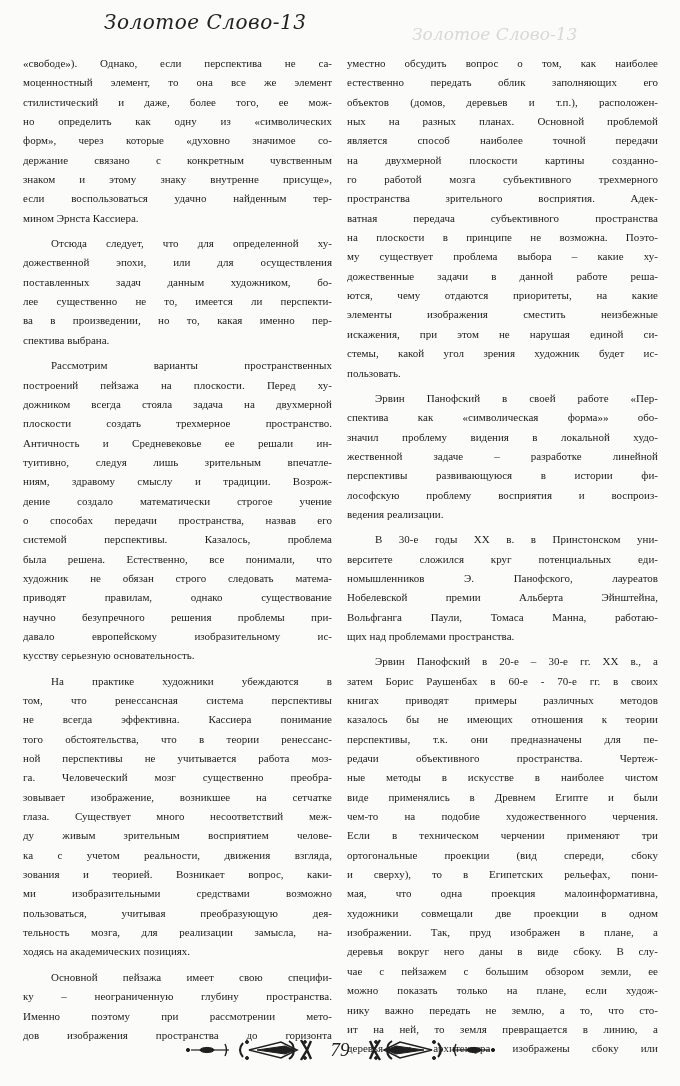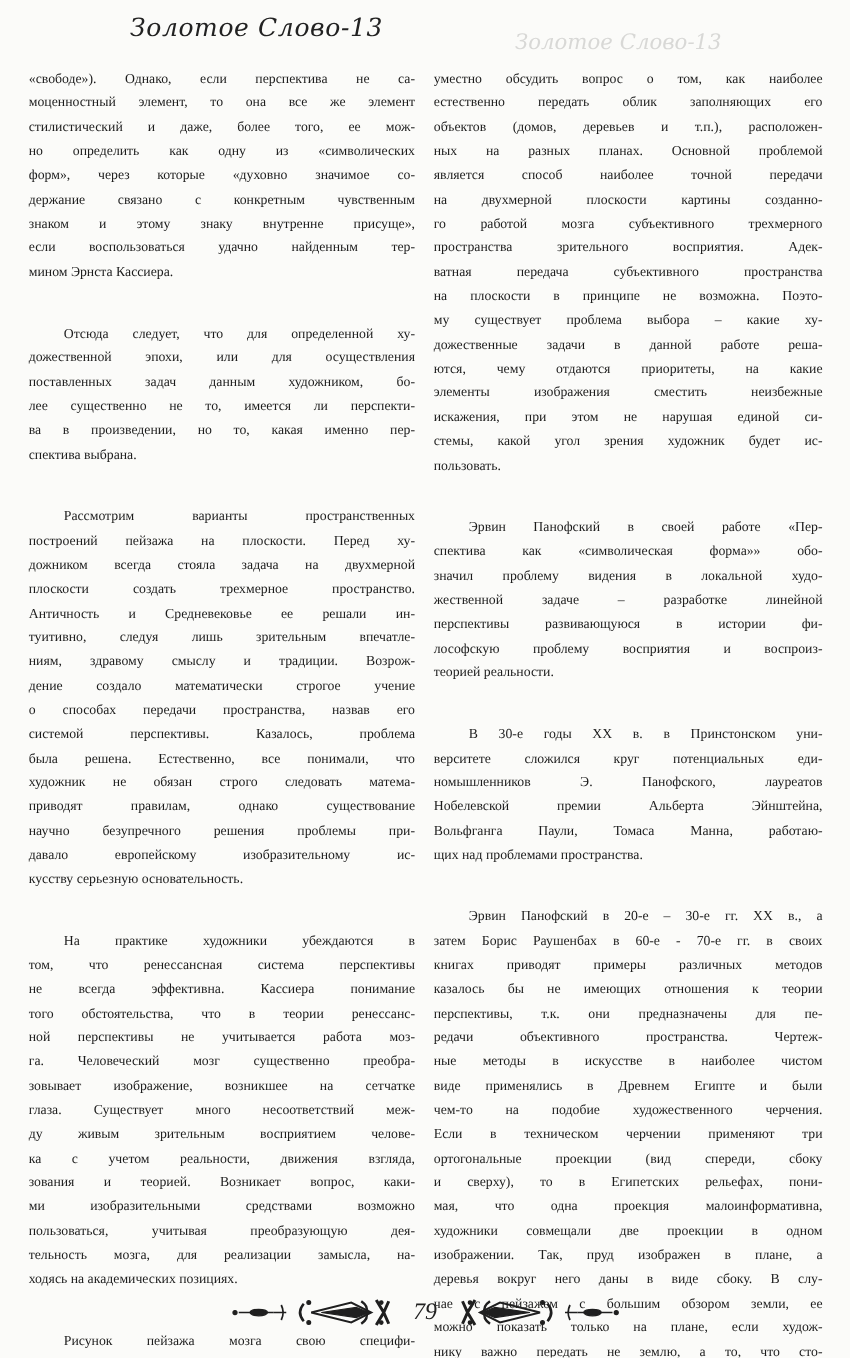--- a/index.html
+++ b/index.html
@@ -30,21 +30,21 @@
     text-align: justify;
   }
   .col-left { left: 23px; }
   .col-right { left: 347px; width: 311px; }
   .line {
     display: block; height: 19.35px; white-space: nowrap;
     text-align: justify; text-align-last: justify;
     overflow: visible;
   }
   .line.last { text-align-last: left; }
-  .line.indent { padding-left: 28px; margin-top: 24px; }
+  .line.indent { padding-left: 28px; }
   .para-gap { display:block; height: 6px; }
   .footer {
     position: absolute; left: 0; right: 0; top: 1035px;
     height: 30px;
     display: flex; align-items: center; justify-content: center;
     gap: 0;
   }
   .ornament { display: flex; align-items: center; }
   .page-number {
     font-family: "Liberation Serif", serif; font-style: italic;
@@ -110,21 +110,21 @@
       <span class="line">ду живым зрительным восприятием челове-</span>
       <span class="line">ка с учетом реальности, движения взгляда,</span>
       <span class="line">зования и теорией. Возникает вопрос, каки-</span>
       <span class="line">ми изобразительными средствами возможно</span>
       <span class="line">пользоваться, учитывая преобразующую дея-</span>
       <span class="line">тельность мозга, для реализации замысла, на-</span>
       <span class="line last">ходясь на академических позициях.</span>
     </div>
     <span class="para-gap"></span>
     <div>
-      <span class="line indent">Рисунок пейзажа мозга свою специфи-</span>
+      <span class="line indent">Основной пейзажа имеет свою специфи-</span>
       <span class="line">ку – неограниченную глубину пространства.</span>
       <span class="line">Именно поэтому при рассмотрении мето-</span>
       <span class="line">дов изображения пространства до горизонта</span>
     </div>
   </div>
 <div class="column col-right">
     <div>
       <span class="line">уместно обсудить вопрос о том, как наиболее</span>
       <span class="line">естественно передать облик заполняющих его</span>
       <span class="line">объектов (домов, деревьев и т.п.), расположен-</span>
@@ -144,21 +144,21 @@
       <span class="line last">пользовать.</span>
     </div>
     <span class="para-gap"></span>
     <div>
       <span class="line indent">Эрвин Панофский в своей работе «Пер-</span>
       <span class="line">спектива как «символическая форма»» обо-</span>
       <span class="line">значил проблему видения в локальной худо-</span>
       <span class="line">жественной задаче – разработке линейной</span>
       <span class="line">перспективы развивающуюся в истории фи-</span>
       <span class="line">лософскую проблему восприятия и воспроиз-</span>
-      <span class="line last">теорией реальности.</span>
+      <span class="line last">ведения реализации.</span>
     </div>
     <span class="para-gap"></span>
     <div>
       <span class="line indent">В 30-е годы XX в. в Принстонском уни-</span>
       <span class="line">верситете сложился круг потенциальных еди-</span>
       <span class="line">номышленников Э. Панофского, лауреатов</span>
       <span class="line">Нобелевской премии Альберта Эйнштейна,</span>
       <span class="line">Вольфганга Паули, Томаса Манна, работаю-</span>
       <span class="line last">щих над проблемами пространства.</span>
     </div>

